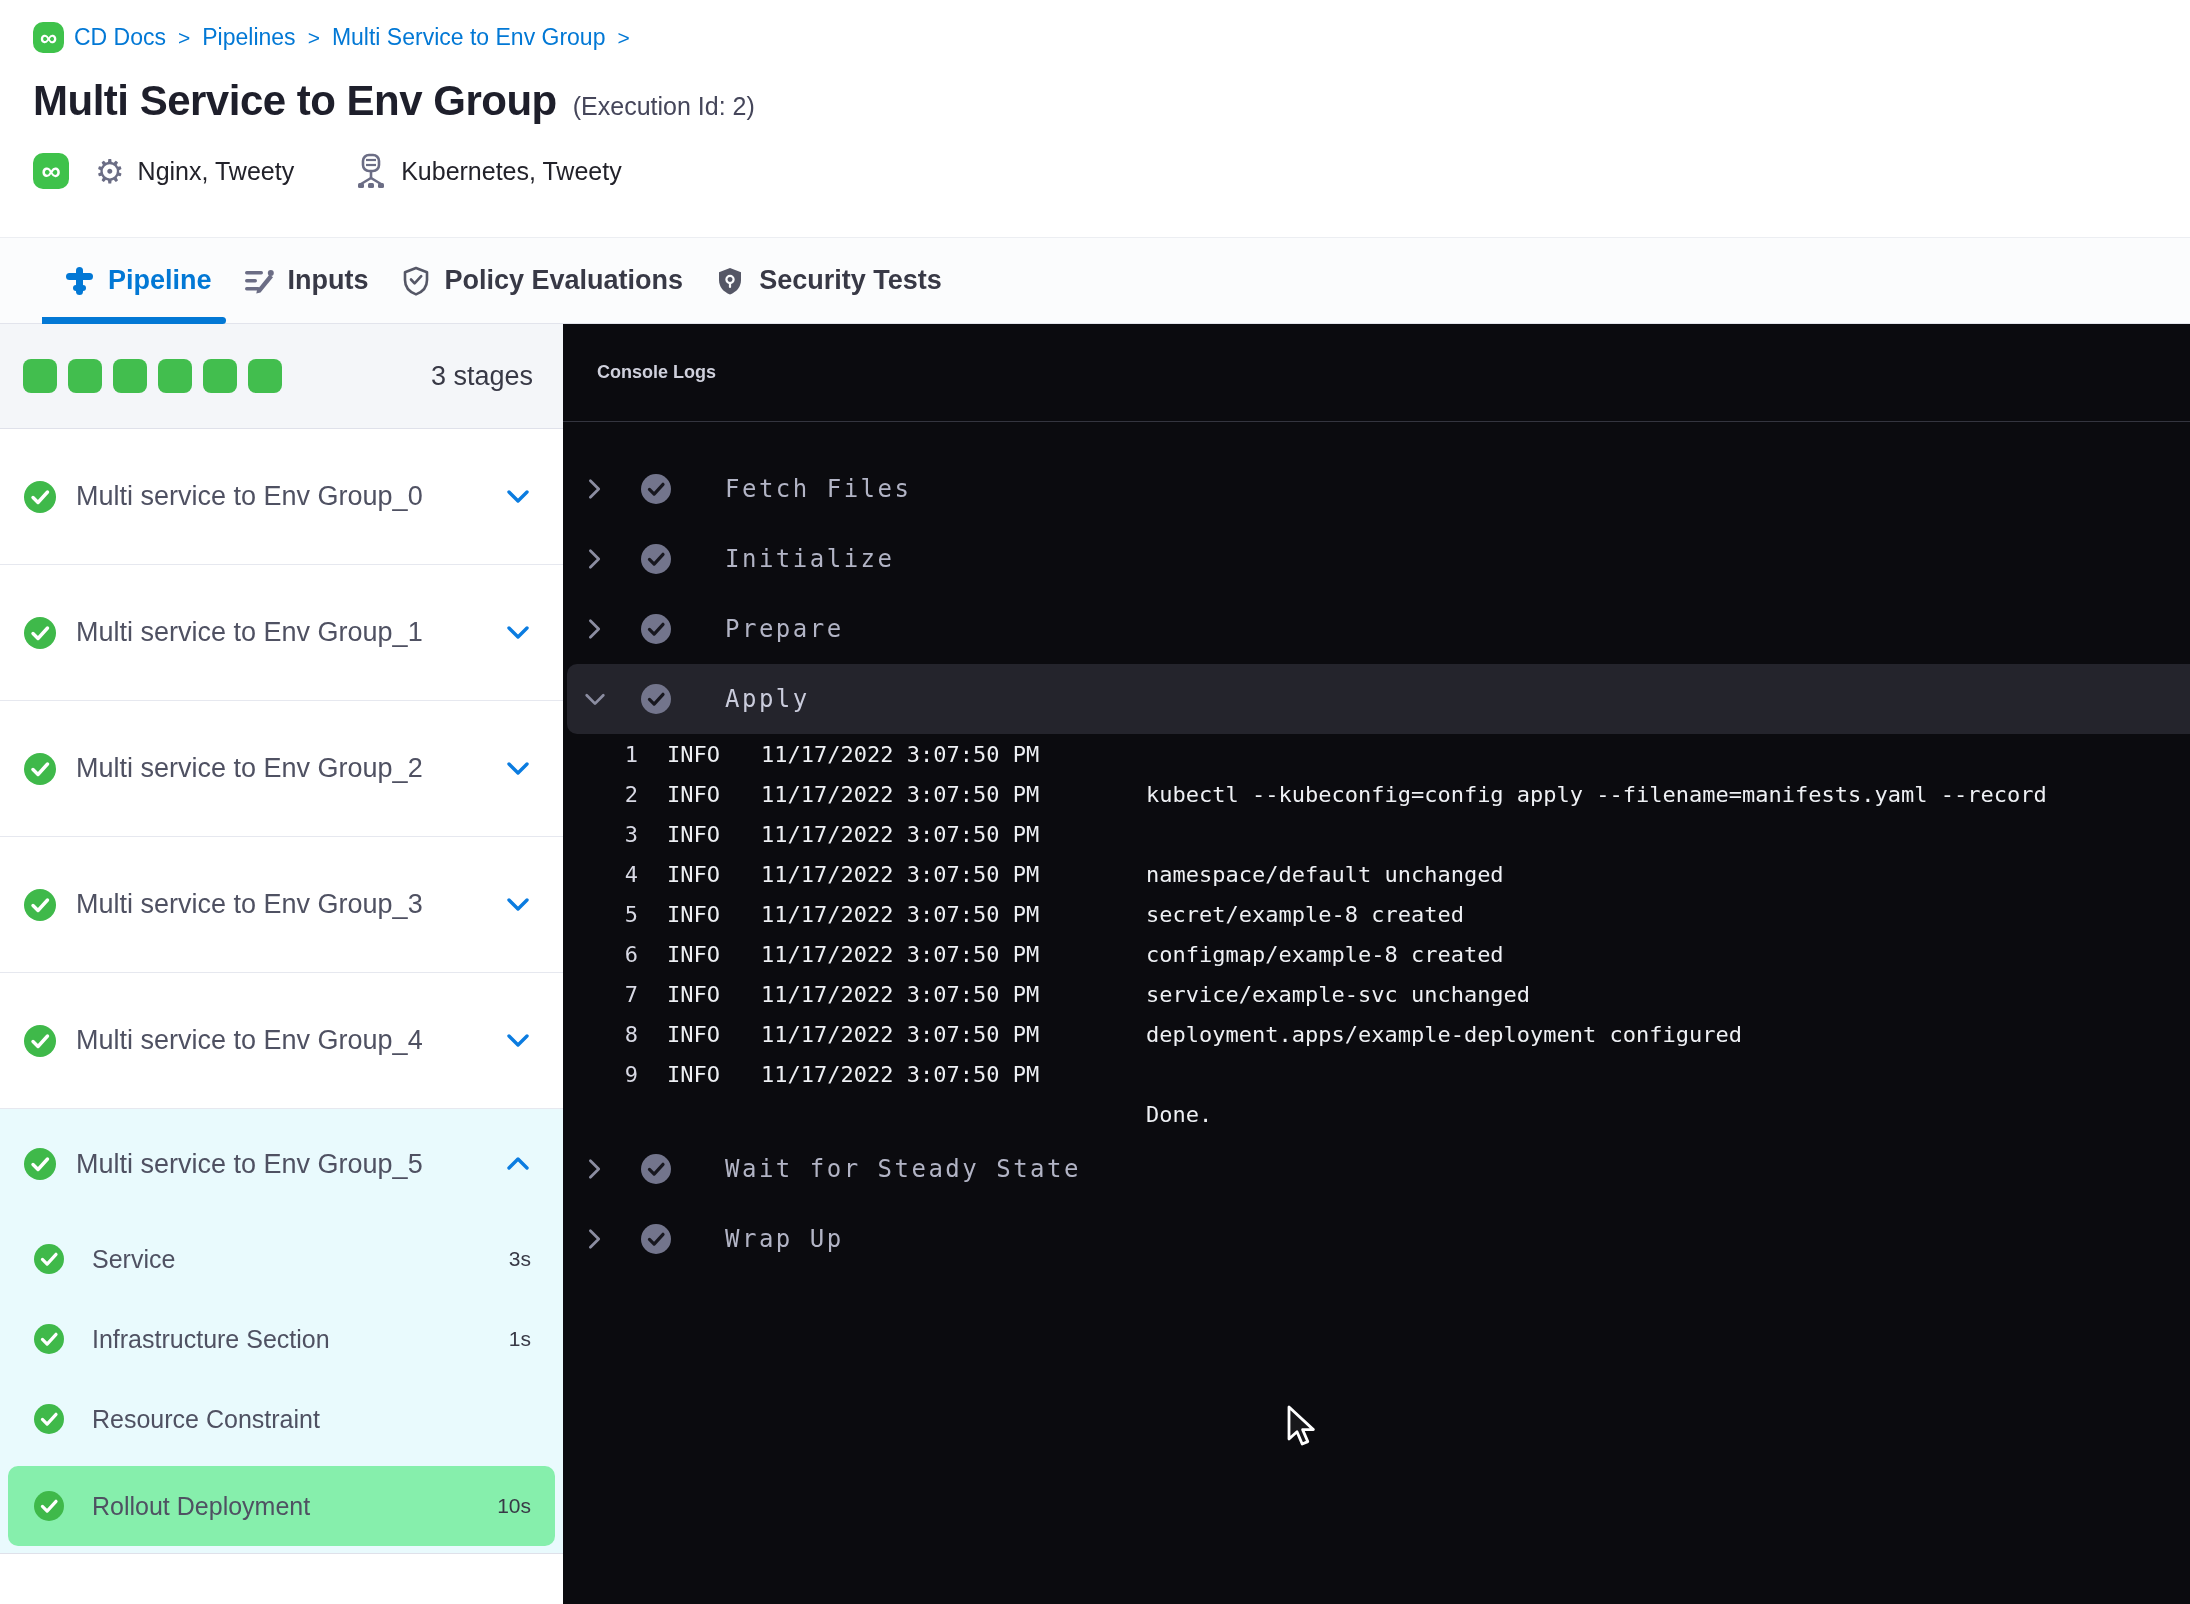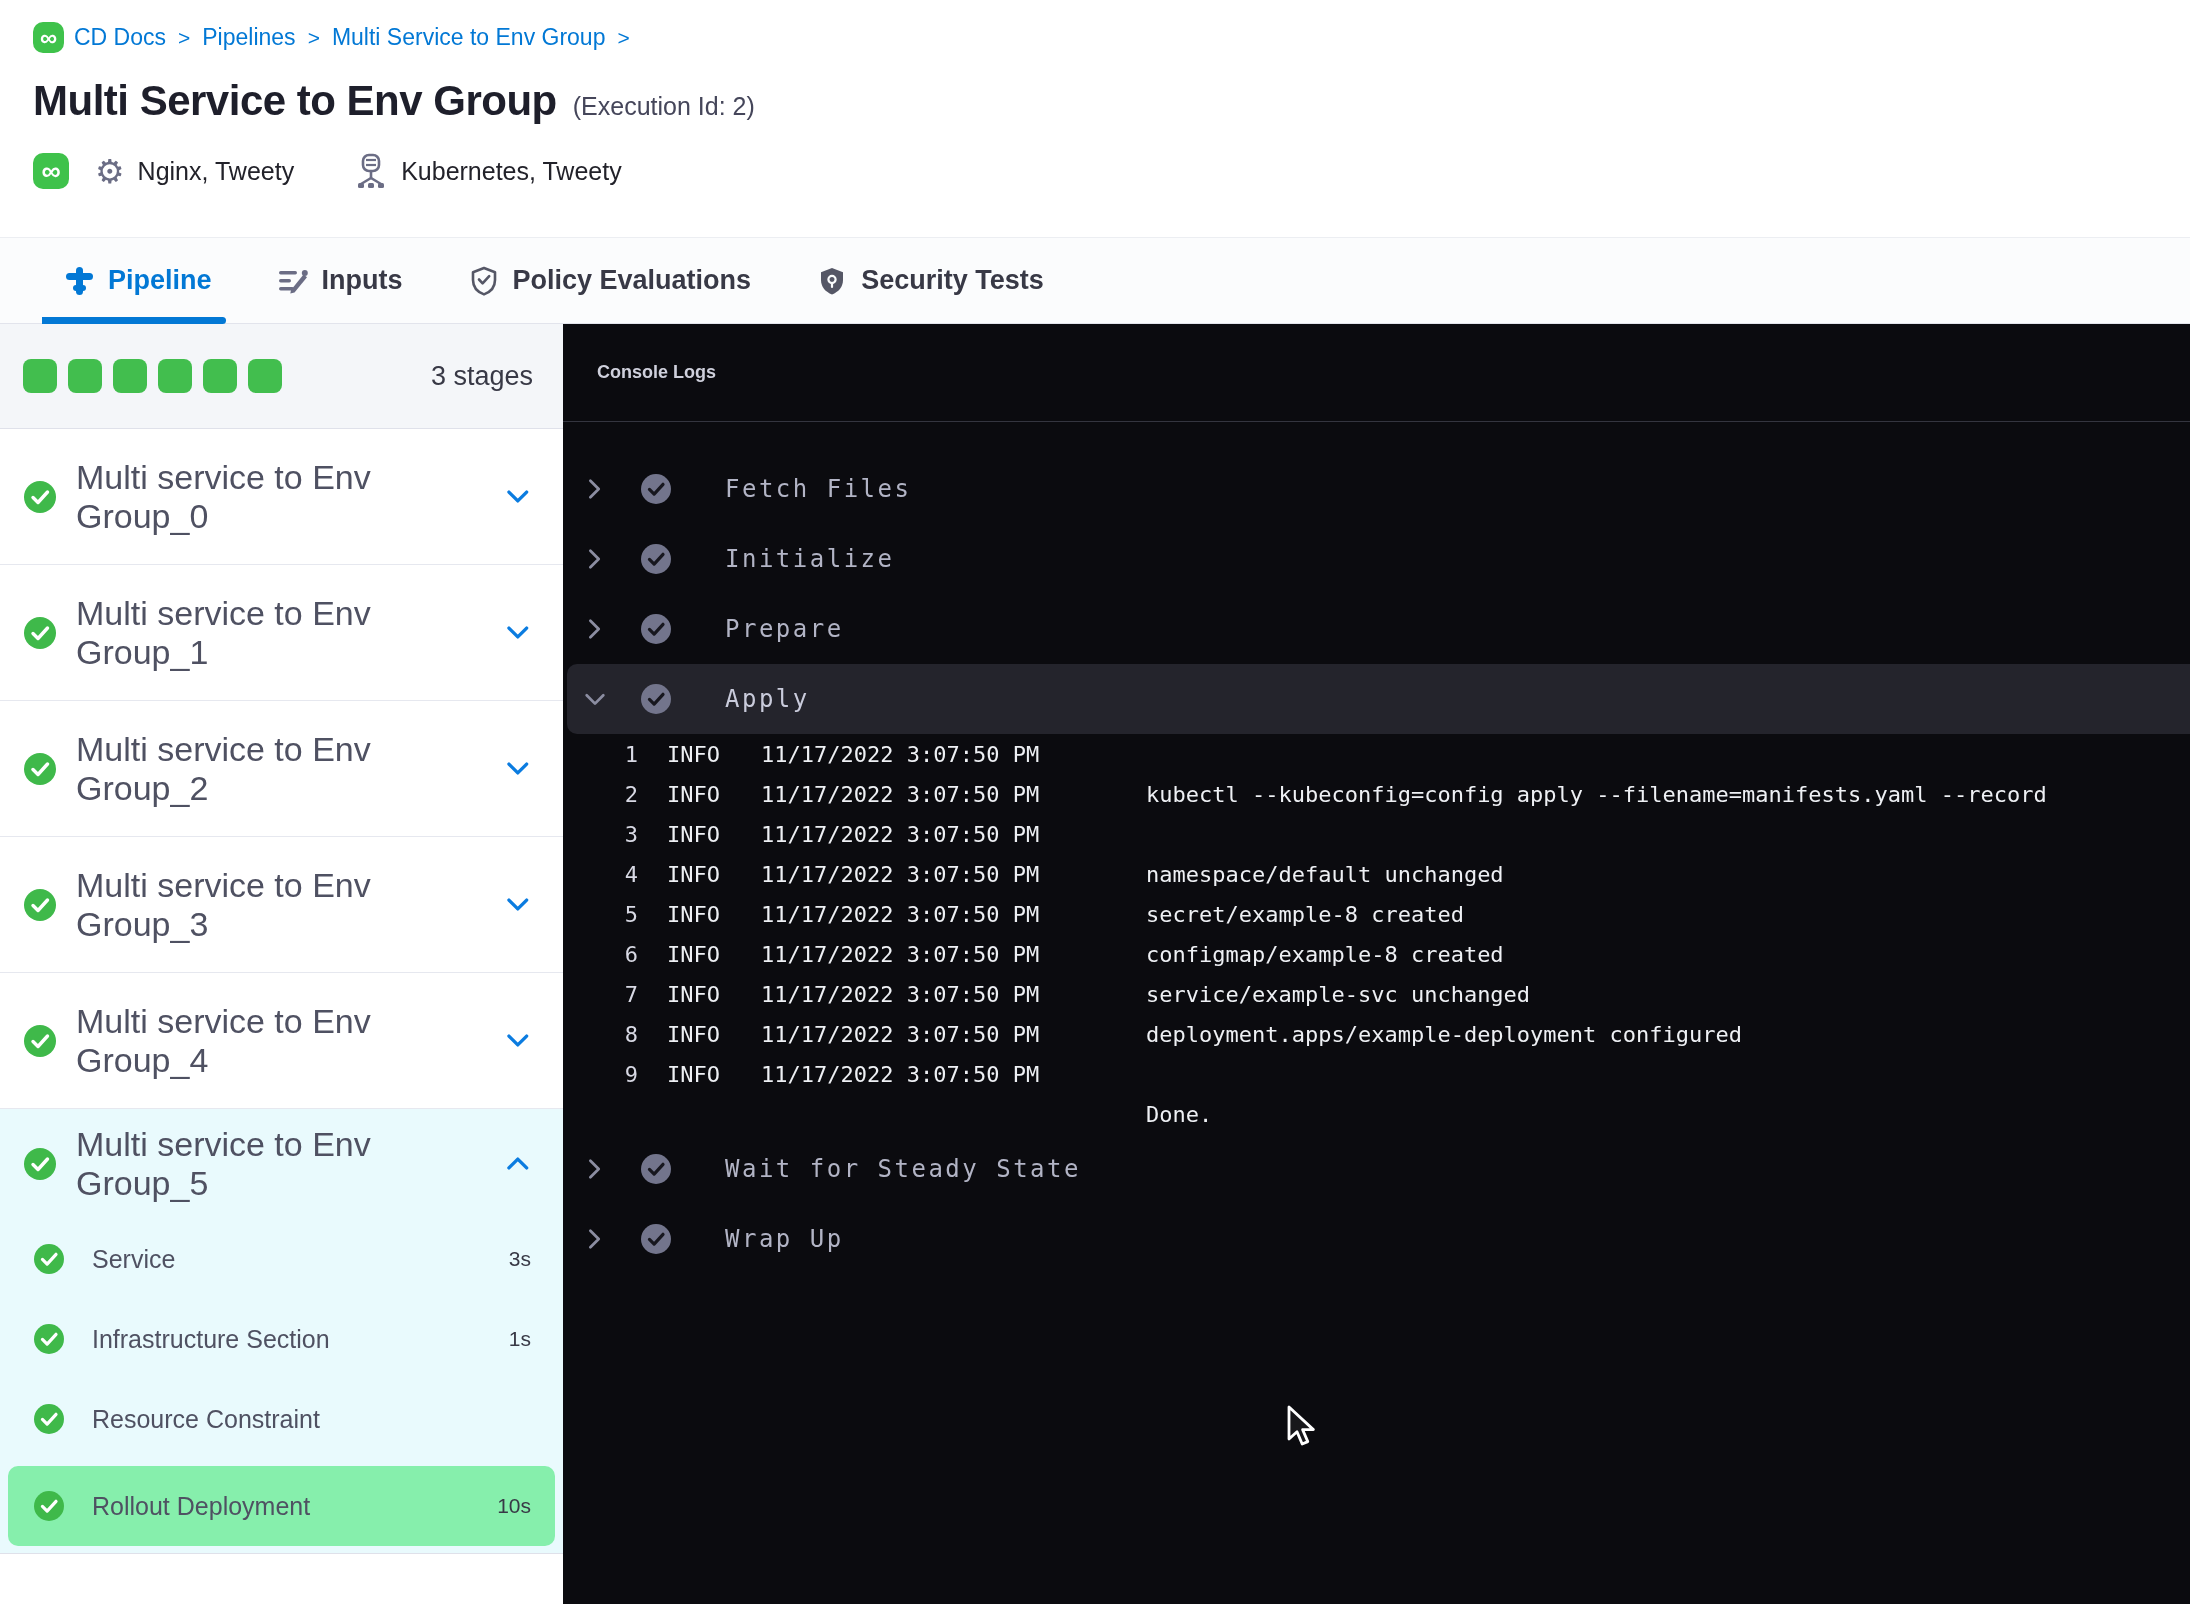--- a/index.html
+++ b/index.html
@@ -17,42 +17,42 @@
   .title-row h1 { font-size:42px; font-weight:700; color:#1e1f2b; letter-spacing:-0.5px; }
   .exec-id { font-size:25px; color:#45465a; margin-left:16px; }
   .meta-row { display:flex; align-items:center; margin-top:28px; font-size:25px; color:#22222a; }
   .meta-row .logo-badge { width:36px; height:36px; font-size:27px; }
   .gear-glyph { font-size:33px; color:#6b6d85; margin-left:26px; line-height:1; }
   .meta-label { margin-left:13px; }
   .k8s-svg { margin-left:60px; }
 
   
   .tabs { height:87px; background:#fbfcfd; border-top:1px solid #eceef2; border-bottom:1px solid #e2e4ec;
-          display:flex; align-items:center; padding-left:64px; gap:66px; }
+          display:flex; align-items:center; padding-left:64px; gap:32px; }
   .tab { display:flex; align-items:center; gap:14px; font-size:27px; font-weight:700; color:#383946;
          position:relative; height:100%; cursor:pointer; }
   .tab svg { flex:none; }
   .tab.active { color:#0278d5; }
   .tab.active::after { content:""; position:absolute; left:-22px; right:-14px; bottom:-1px; height:7px;
                        background:#0278d5; border-radius:0 6px 6px 0; }
 
   
   .content { flex:1; display:flex; min-height:0; }
 
   
   .sidebar { width:563px; flex:none; background:#fff; display:flex; flex-direction:column; }
   .stages-header { height:105px; flex:none; background:#f4f6f9; border-bottom:1px solid #dfe1ea;
                    display:flex; align-items:center; padding:0 30px 0 23px; }
   .squares { display:flex; gap:11px; }
   .squares .sq { width:34px; height:34px; border-radius:8px; background:#42be4e; }
   .stage-count { margin-left:auto; font-size:27px; color:#383946; }
 
   .stage-row { height:136px; border-bottom:1px solid #e6e8ef; display:flex; align-items:center;
                padding:0 32px 0 24px; background:#fff; cursor:pointer; }
-  .stage-label { margin-left:20px; font-size:34px; color:#4f5162; }
+  .stage-label { margin-left:20px; font-size:27px; color:#4f5162; }
   .stage-row .chev { margin-left:auto; }
 
   .expanded-stage { background:#e9fafd; border-bottom:1px solid #dfe1ea; padding-bottom:7px; }
   .expanded-stage .stage-row { background:transparent; border-bottom:none; height:110px; }
   .step-row { height:80px; display:flex; align-items:center; margin:0 8px 0 8px;
               padding:0 24px 0 26px; border-radius:10px; cursor:pointer; }
   .step-row.selected { background:#86efac;margin-top:7px; }
   .step-label { margin-left:28px; font-size:25px; color:#4f5162; }
   .step-duration { margin-left:auto; font-size:21px; color:#383946; }
 

